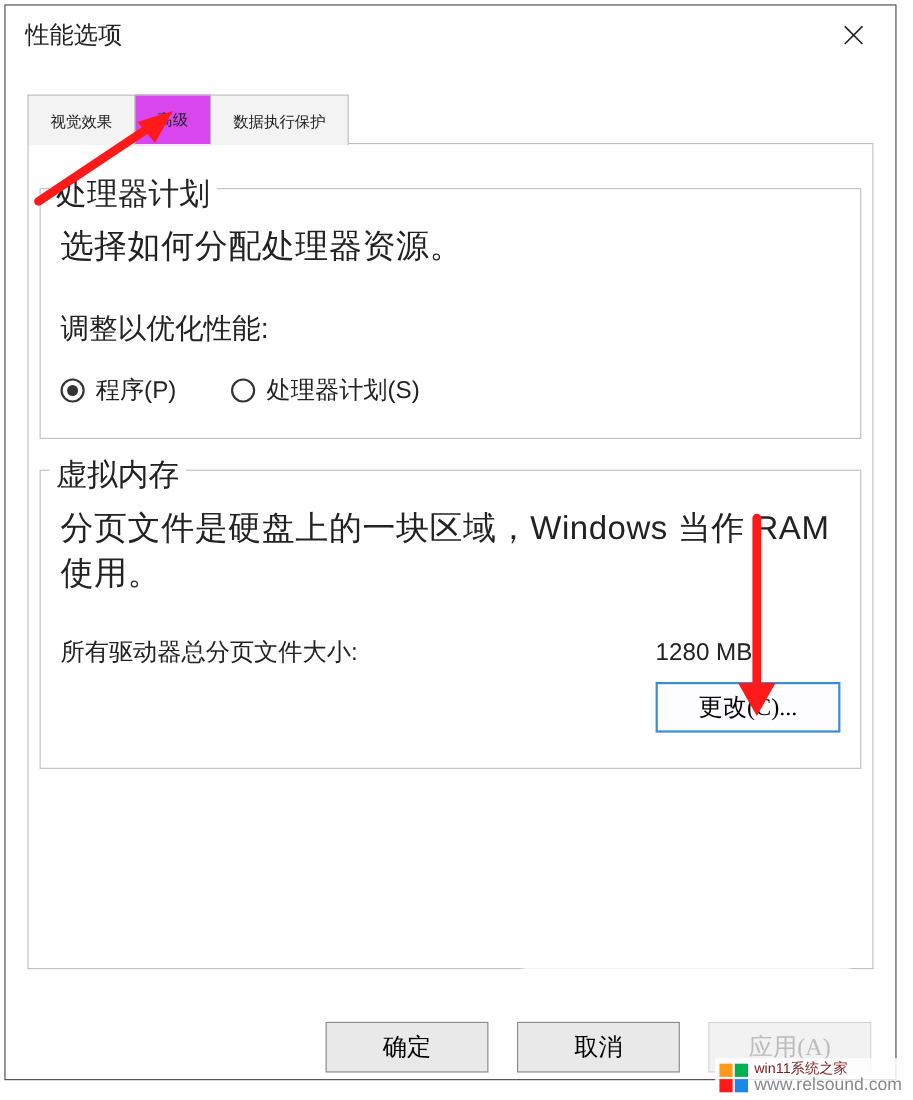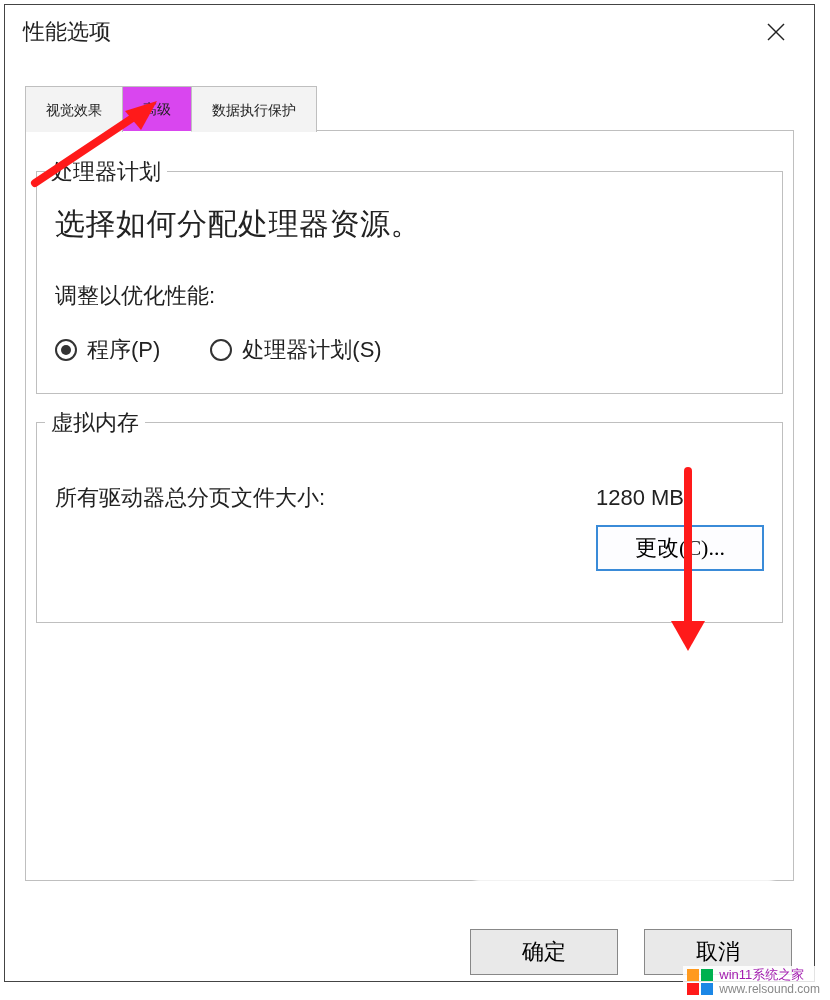--- a/index.html
+++ b/index.html
@@ -83,24 +83,24 @@
       margin: 12px 0 28px 0;
       padding: 24px 18px 24px 18px;
       position: relative;
     }
     .groupbox .legend {
       position: absolute;
       top: -15px;
       left: 8px;
       background: #fff;
       padding: 0 6px;
-      font-size: 22px;
+      font-size: 28px;
     }
     .desc { margin: 8px 0 36px 0; font-size: 30px; letter-spacing: 0.5px; }
-    .sub-label { margin-bottom: 24px; font-size: 22px; }
+    .sub-label { margin-bottom: 24px; font-size: 26px; }
     .radio-row { display: flex; gap: 50px; align-items: center; margin-bottom: 4px;}
     .radio-item { display: flex; align-items: center; gap: 10px; cursor: pointer; font-size: 22px;}
     .radio-outer {
       width: 22px; height: 22px; border-radius: 50%;
       border: 2px solid #333; display: inline-flex;
       align-items: center; justify-content: center;
     }
     .radio-inner {
       width: 10px; height: 10px; border-radius: 50%;
       background: #333; display: none;
@@ -161,22 +161,22 @@
     }
     .watermark .wlogo {
       width: 26px; height: 26px;
       display: grid; grid-template-columns: 1fr 1fr; grid-template-rows: 1fr 1fr;
       gap: 2px;
     }
     .wlogo span:nth-child(1){background:#ff9a1f;}
     .wlogo span:nth-child(2){background:#00b150;}
     .wlogo span:nth-child(3){background:#ff1a1a;}
     .wlogo span:nth-child(4){background:#1b87e6;}
-    .watermark .wtxt { font-size: 13px; line-height: 1.1; color:#a21caf;}
-    .watermark .wurl { font-size: 12px; color:#888;}
+    .watermark .wtxt { font-size: 13px; line-height: 1.1; color:#7f1d1d;}
+    .watermark .wurl { font-size: 16px; color:#888;}
     .blur-strip {
       position:absolute; bottom:92px; right:40px;
       width:300px; height:40px;
       background:#fff; opacity:0.8;
       border-radius:14px;
       filter: blur(2px);
     }
   </style>
 </head>
 <body>
@@ -212,38 +212,40 @@
             </span>
           <span>程序(P)</span>
         </label>
         <label class="radio-item">
           <span class="radio-outer"></span>
           <span>处理器计划(S)</span>
         </label>
       </div>
     </div>
 
-    <div class="groupbox" style="padding-bottom:51px;">
+    <div class="groupbox" style="padding-bottom:32px;">
       <span class="legend">虚拟内存</span>
+      <div class="desc" style="margin-bottom:0;">分页文件是硬盘上的一块区域，Windows 当作 RAM 使用。</div>
       <div class="kv-row">
         <span>所有驱动器总分页文件大小:</span>
         <span>1280 MB</span>
       </div>
       <div class="btn-row">
         <button class="btn highlight">更改(C)...</button>
       </div>
     </div>
 
   </div>
 
   <div class="blur-strip"></div>
 
   <div class="footer">
     <button class="btn">确定</button>
     <button class="btn">取消</button>
+    <button class="btn disabled">应用(A)</button>
   </div>
 
   <div class="arrow" style="left:20px; top:88px;">
     <svg width="160" height="100">
       <line class="arrow-stroke" x1="10" y1="90" x2="118" y2="18"></line>
       <polygon class="arrow-head" points="132,8 100,18 116,37"></polygon>
     </svg>
   </div>
 
   <div class="arrow" style="left:648px; top:458px;">

